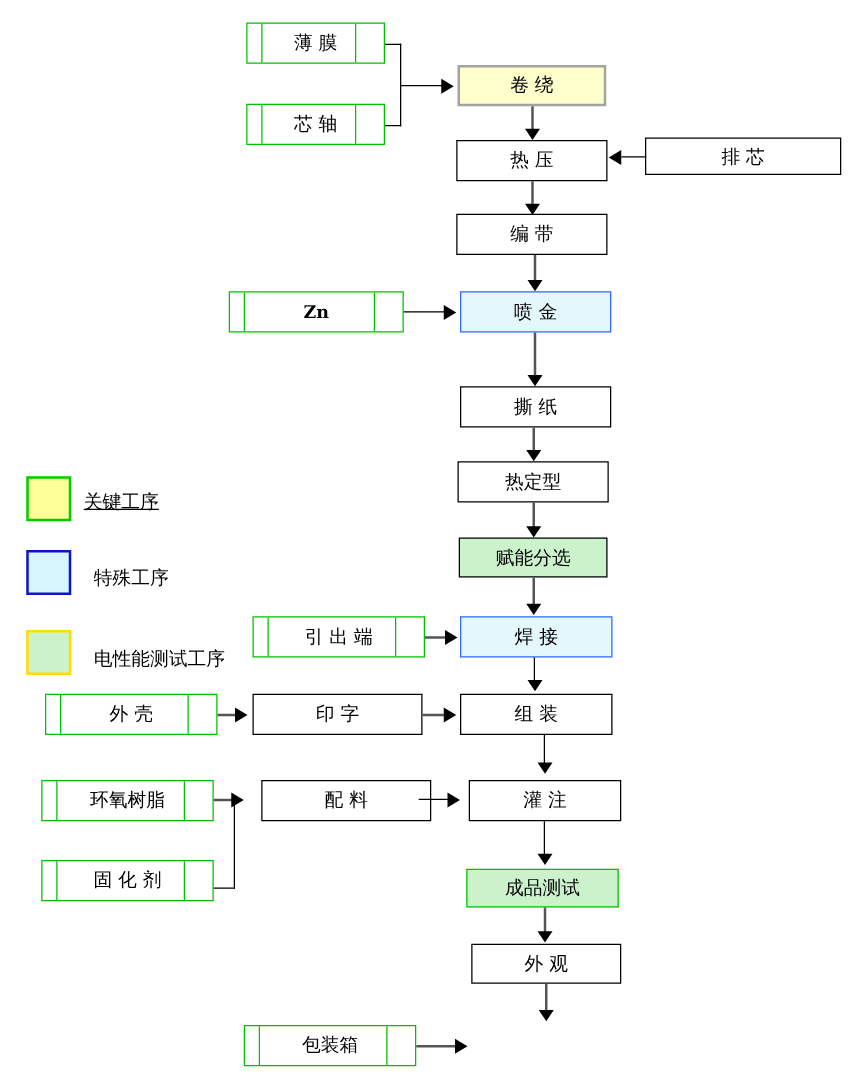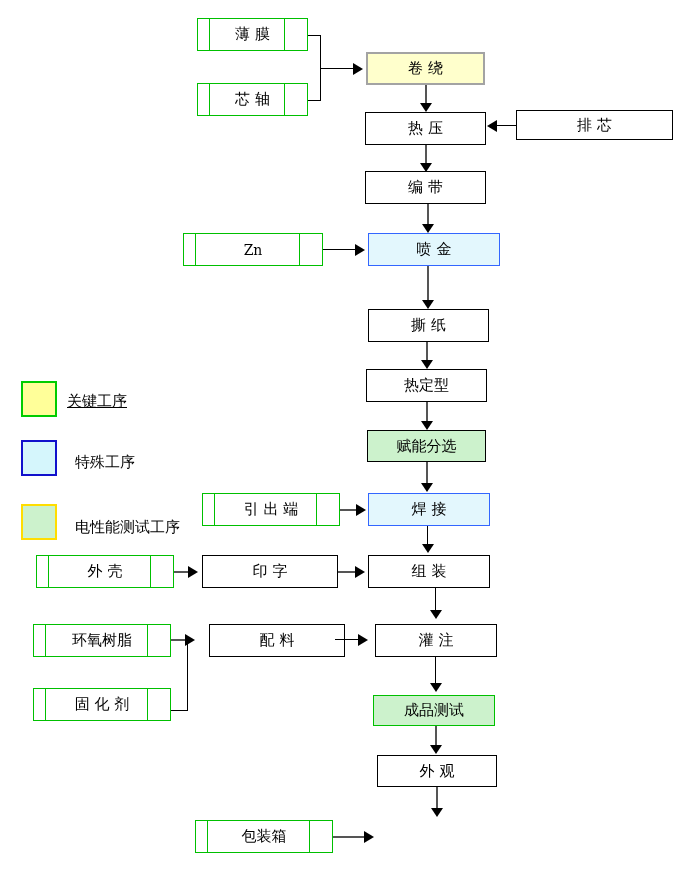--- a/index.html
+++ b/index.html
@@ -51,21 +51,21 @@
   .mat::after {
     content: "";
     position: absolute;
     top: 0;
     bottom: 0;
     width: 0;
     border-left: 1px solid #00c000;
   }
   .mat::before { left: 11px; }
   .mat::after  { right: 22px; }
-  .mat.serif { font-family: "DejaVu Serif", "Liberation Serif", serif; font-size: 14px; font-weight: 400;}
+  .mat.serif { font-family: "DejaVu Serif", "Liberation Serif", serif; font-size: 14px; font-weight: 700;}
 
   
   .key   { background: #ffffcc; border: 2px solid #a3a3a3; }   
   .spec  { background: #e3f7fd; border: 1px solid #3366ff; }   
   .etest { background: #ccf2cc; border: 1px solid #000000; }   
   .etest-g { background: #ccf2cc; border: 1px solid #00c000; }
 
   
   .vline, .hline {
     position: absolute;
@@ -147,21 +147,21 @@
   </div>
 
   <div class="node" style="left:516px; top:110px; width:157px; height:30px;">
     <span>排  芯</span>
   </div>
 
   <div class="node" style="left:365px; top:171px; width:121px; height:33px;">
     <span>编  带</span>
   </div>
 
-  <div class="node spec" style="left:368px; top:233px; width:132px; height:33px;">
+  <div class="node spec" style="left:368px; top:233px; width:121px; height:33px;">
     <span>喷  金</span>
   </div>
 
   <div class="node" style="left:368px; top:309px; width:121px; height:33px;">
     <span>撕  纸</span>
   </div>
 
   <div class="node" style="left:366px; top:369px; width:121px; height:33px;">
     <span>热定型</span>
   </div>

